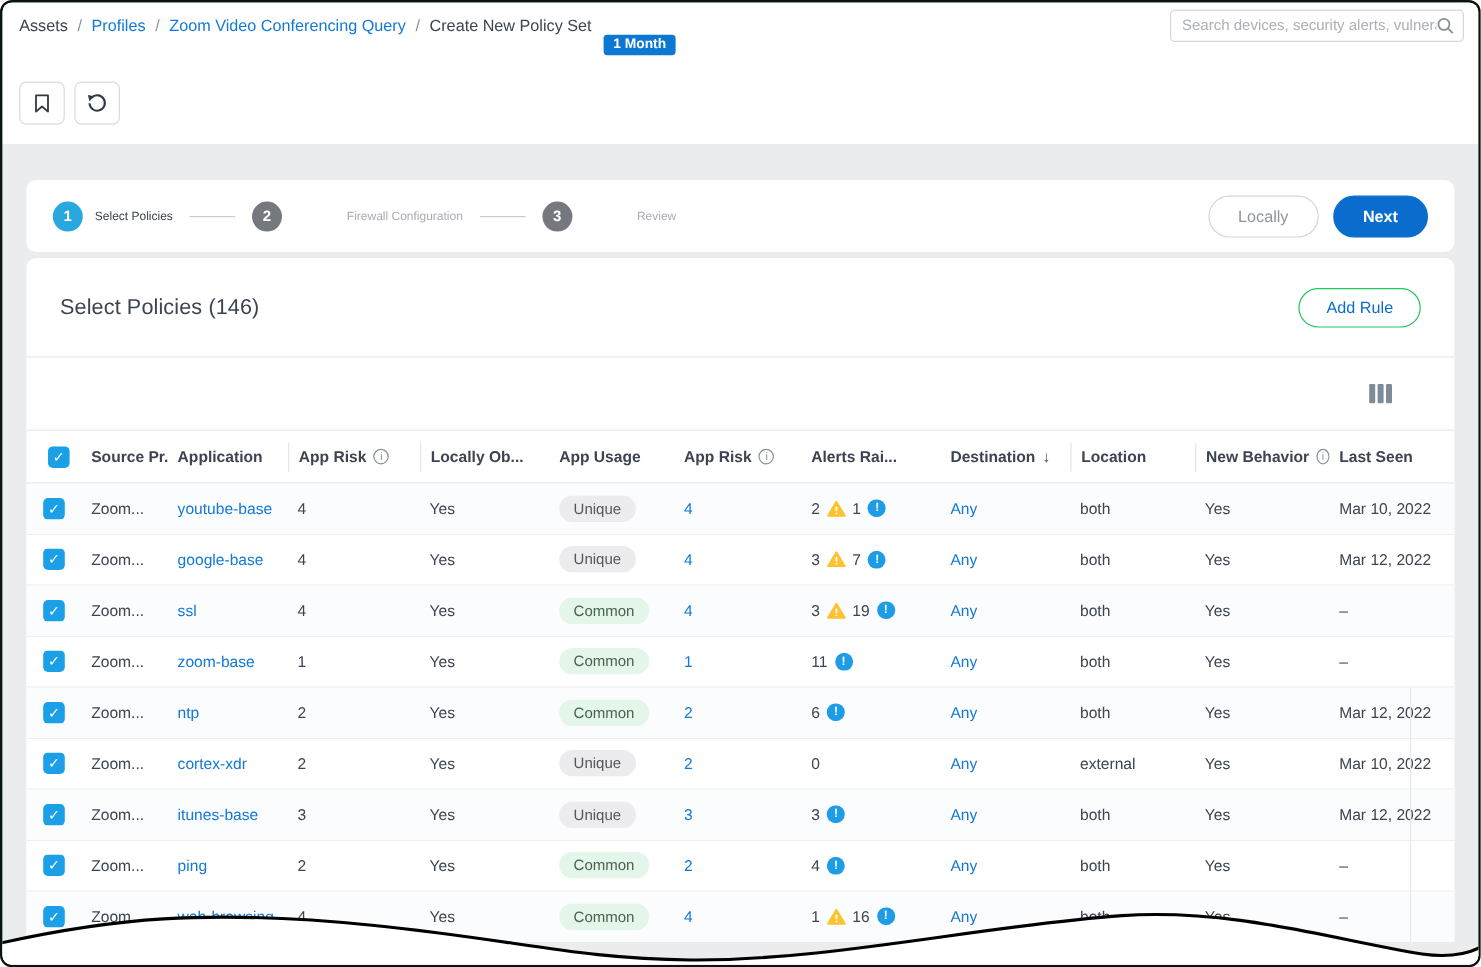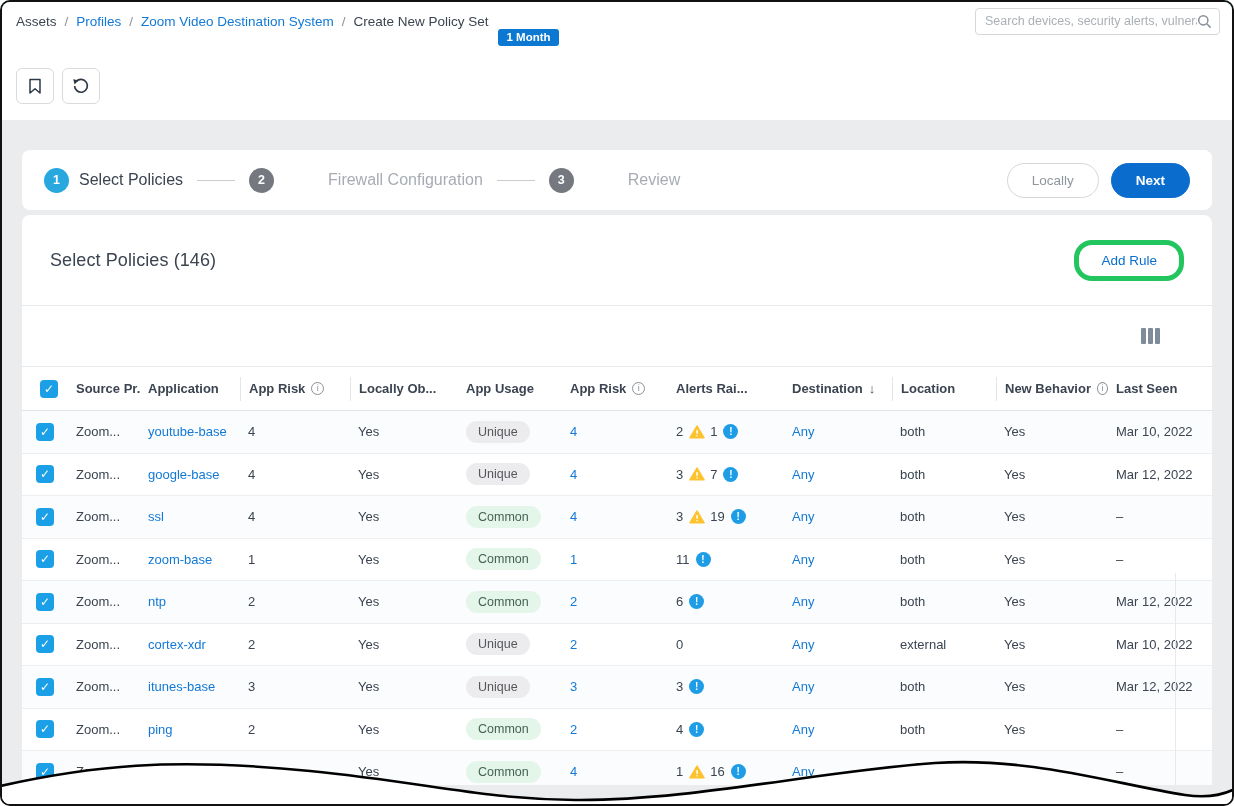--- a/index.html
+++ b/index.html
@@ -47,37 +47,37 @@
 
   
   .steppercard { background:#fff; border-radius:8px; height:60px; display:flex;
                  align-items:center; justify-content:space-between; padding:0 22px; }
   .steps { display:flex; align-items:center; }
   .step { display:flex; align-items:center; gap:10px; }
   .step .num { width:25px; height:25px; border-radius:50%; color:#fff; font-size:12.5px;
                font-weight:bold; display:flex; align-items:center; justify-content:center; }
   .step.active .num { background:#29a8e0; }
   .step.inactive .num { background:#75797f; }
-  .step .slabel { font-size:16px; }
+  .step .slabel { font-size:10px; }
   .step.active .slabel { color:#3b4450; }
   .step.inactive .slabel { color:#a7acb3;margin-left:44px; }
   .connector { width:38px; border-top:1px solid #c9ccce; margin:0 14px; }
   .stepbtns { display:flex; align-items:center; gap:12px; }
   .btn { font-size:13.5px; border-radius:18px; padding:9px 24px; cursor:pointer;
          font-family:inherit; }
   .btn.cancel { background:#fff; border:1px solid #d4d6d8; color:#8e959c; }
   .btn.next { background:#0a6dce; border:1px solid #0a6dce; color:#fff; font-weight:bold; }
 
   
   .tablecard { background:#fff; border-radius:8px 8px 0 0; margin-top:5px;
                height:570px; position:relative; overflow:hidden; }
   .titlerow { display:flex; align-items:center; justify-content:space-between;
               padding:25px 28px 24px; }
   .title { font-size:18px; color:#3b4450; font-weight:500; letter-spacing:.1px; }
-  .btn.addrule { background:#fff; border:5px solid #22c55e; color:#0a6dce; padding:8px 22px;text-align:right; }
+  .btn.addrule { background:#fff; border:1px solid #22c55e; color:#0a6dce; padding:8px 22px;text-align:right; }
   .divider { border-top:1px solid #e8e9ea; }
   .toolbar { height:60px; display:flex; align-items:center; justify-content:flex-end;
              padding-right:52px; }
   .colsicon { display:flex; gap:2px; cursor:pointer; }
   .colsicon i { display:block; width:5px; height:16px; background:#7e8b99; border-radius:1px; }
 
   
   .tgrid { display:grid;
     grid-template-columns:46px 72px 100px 110px 108px 104px 106px 116px 108px 104px 112px 1fr;
     align-items:center; }
@@ -117,21 +117,21 @@
 <body>
 
 <div id="frame">
 
   <div class="topbar">
     <div class="breadcrumb">
         <span class="crumb">Assets</span>
         <span class="sep">/</span>
         <span class="crumb link">Profiles</span>
         <span class="sep">/</span>
-        <span class="crumb link">Zoom Video Destination System</span>
+        <span class="crumb link">Zoom Video Conferencing Query</span>
         <span class="sep">/</span>
         <span class="crumb">Create New Policy Set</span>
         <span class="badge">1 Month</span>
       </div>
     <div class="searchbox">
       <input type="text" placeholder="Search devices, security alerts, vulnera..." style="">
       <svg width="15" height="15" viewBox="0 0 15 15">
         <circle cx="6.3" cy="6.3" r="4.6" fill="none" stroke="#8a9099" stroke-width="1.5"></circle>
         <line x1="9.8" y1="9.8" x2="13.6" y2="13.6" stroke="#8a9099" stroke-width="1.5"></line>
       </svg>

